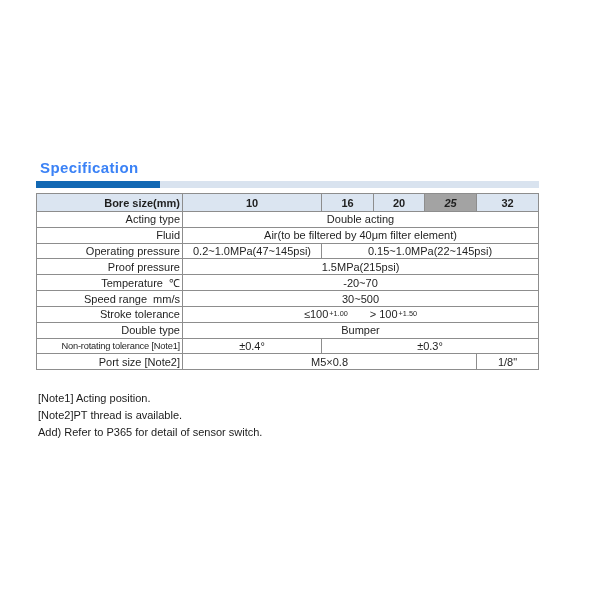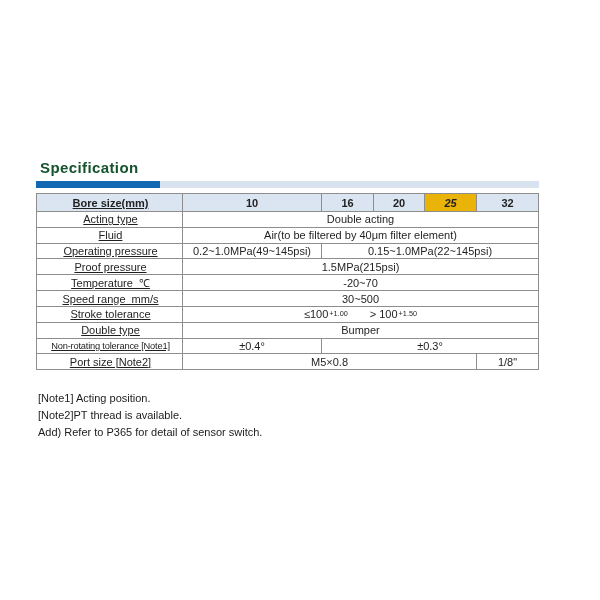--- a/index.html
+++ b/index.html
@@ -5,21 +5,21 @@
   html, body { margin:0; padding:0; }
   body {
     width:600px; height:600px; background:#ffffff;
     font-family:"Liberation Sans", sans-serif; color:#1f1f1f;
     overflow:hidden;
   }
   .page { position:relative; width:600px; height:600px; }
 
   .title {
     position:absolute; left:40px; top:159px;
-    font-size:15px; font-weight:bold; color:#14532d; letter-spacing:0.4px;
+    font-size:15px; font-weight:bold; color:#3b82f6; letter-spacing:0.4px;
   }
   .accent-bar {
     position:absolute; left:36px; top:181px; width:503px; height:7px;
     display:flex;
   }
   .accent-bar .dark { width:124px; height:100%; }
   .accent-bar .light { flex:1; height:100%; }
 
   table.spec {
     position:absolute; left:36px; top:193px; width:502px;
@@ -27,21 +27,21 @@
     font-size:11px; color:#1f1f1f;
   }
   table.spec th, table.spec td {
     border:1px solid #8d8d8d; padding:0 2px;
     overflow:hidden; white-space:nowrap;
   }
   table.spec thead th {
     background:#dbe5f1; font-weight:bold; height:17px; font-size:11px;
   }
   table.spec tbody td { height:14.8px; background:#ffffff; }
-  .lbl { text-align:center; padding-left:4px !important;text-decoration:underline; }
+  .lbl { text-align:right; padding-left:4px !important; }
   .val { text-align:center; }
   .small-lbl { font-size:9.3px; letter-spacing:-0.2px; }
 
   .tolwrap { display:flex; justify-content:center; align-items:flex-start; gap:22px; }
   .tolexp { display:inline-flex; align-items:center; }
   .tolstack {
     display:inline-flex; align-items:flex-start;
     font-size:7.3px; line-height:1.05; margin-left:1px; transform:translateY(-1px);
   }
 
@@ -70,36 +70,36 @@
       <col style="width:51px">
         <col style="width:52px">
         <col style="width:62px">
     </colgroup>
     <thead>
       <tr>
         <th class="lbl" style="background: rgb(219, 229, 241);">Bore size(mm)</th>
         <th class="val" style="background: rgb(219, 229, 241);">10</th>
         <th class="val" style="background: rgb(219, 229, 241);">16</th>
         <th class="val" style="background: rgb(219, 229, 241);">20</th>
-        <th class="val" style="background: #eab308; font-style: italic;">25</th>
+        <th class="val" style="background: #a3a3a3; font-style: italic;">25</th>
         <th class="val" style="background: rgb(219, 229, 241);">32</th>
       </tr>
     </thead>
     <tbody>
       <tr>
         <td class="lbl">Acting type</td>
         <td class="val" colspan="5">Double acting</td>
       </tr>
       <tr>
         <td class="lbl">Fluid</td>
         <td class="val" colspan="5">Air(to be filtered by 40μm filter element)</td>
       </tr>
       <tr>
         <td class="lbl">Operating pressure</td>
-        <td class="val">0.2~1.0MPa(49~145psi)</td>
+        <td class="val">0.2~1.0MPa(47~145psi)</td>
         <td class="val" colspan="4">0.15~1.0MPa(22~145psi)</td>
       </tr>
       <tr>
         <td class="lbl">Proof pressure</td>
         <td class="val" colspan="5">1.5MPa(215psi)</td>
       </tr>
       <tr>
         <td class="lbl">Temperature &nbsp;℃</td>
         <td class="val" colspan="5">-20~70</td>
       </tr>

